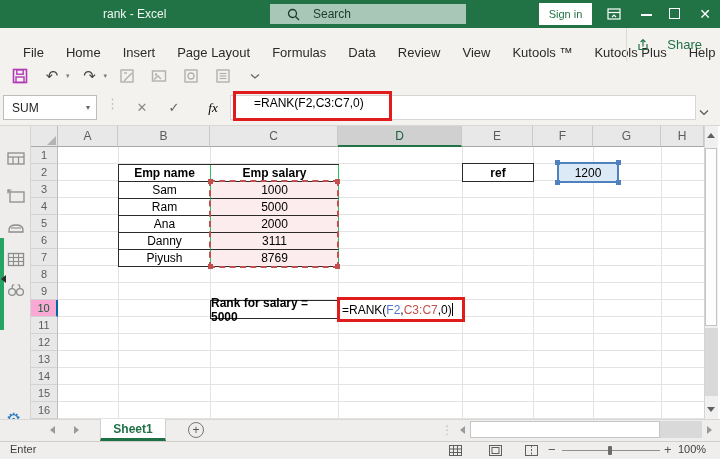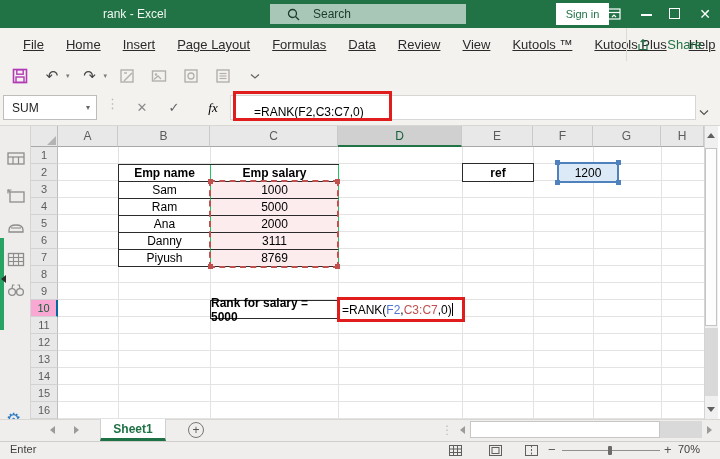--- a/index.html
+++ b/index.html
@@ -5,48 +5,48 @@
   * { margin:0; padding:0; box-sizing:border-box; }
   body { font-family:"Liberation Sans", sans-serif; background:#fff; }
   .screen { position:relative; width:720px; height:459px; overflow:hidden; background:#fff; }
   .abs { position:absolute; }
 
   
   .titlebar { left:0; top:0; width:720px; height:28px; background:#217346; color:#fff; }
   .tb-title { left:103px; top:0; height:28px; line-height:28px; font-size:12px; color:#f2f7f4; }
   .tb-search { left:270px; top:4px; width:196px; height:20px; background:#a9c7b6; display:flex; align-items:center; gap:13px; padding-left:17px; cursor:text; }
   .tb-search span { font-size:12px; color:#1c3a2a; }
-  .tb-signin { left:556px; top:3px; width:53px; height:22px; background:#fff; color:#217346; font-size:11px; display:flex; align-items:center; justify-content:center; cursor:pointer; }
+  .tb-signin { left:539px; top:3px; width:53px; height:22px; background:#fff; color:#217346; font-size:11px; display:flex; align-items:center; justify-content:center; cursor:pointer; }
   .tb-ribbonopt { left:607px; top:7px; }
   .tb-min { left:641px; top:14px; width:11px; height:2px; background:#fff; }
   .tb-minhit { left:634px; top:2px; width:24px; height:24px; }
   .tb-max { left:669px; top:8px; width:11px; height:11px; border:1.5px solid #fff; }
   .tb-maxhit { left:662px; top:2px; width:24px; height:24px; }
   .tb-close { left:692px; top:0; width:26px; height:28px; display:flex; align-items:center; justify-content:center; color:#fff; font-size:14px; cursor:pointer; }
 
   
   .tabsrow { left:0; top:28px; width:720px; height:33px; background:#f4f2ef; display:flex; align-items:center; padding-left:12px; }
-  .rtab { font-size:13px; color:#2b2b2b; padding:0 11px; height:33px; line-height:33px; cursor:pointer; white-space:nowrap;text-decoration:underline; }
+  .rtab { font-size:13px; color:#2b2b2b; padding:8px 11px; height:33px; line-height:33px; cursor:pointer; white-space:nowrap; }
   .share { position:absolute; right:8px; top:28px; height:33px; display:flex; align-items:center; gap:18px; padding:0 10px; border-left:1px solid #dddbd8; cursor:pointer; }
   .share span { font-size:13px; color:#217346; }
 
   
   .qatrow { left:0; top:61px; width:720px; height:29px; background:#f4f2ef; display:flex; align-items:center; gap:8px; padding-left:8px; }
   .qbtn { width:24px; height:22px; display:flex; align-items:center; justify-content:center; cursor:pointer; color:#454545; font-size:15px; }
   .qcaret { font-size:7px; color:#7a7a7a; margin-left:-6px; cursor:pointer; }
 
   
   .fbarrow { left:0; top:90px; width:720px; height:36px; background:#f4f2ef; border-bottom:1px solid #d9d7d4; }
   .namebox { left:3px; top:95px; width:94px; height:25px; background:#fff; border:1px solid #bfbdbb; display:flex; align-items:center; justify-content:space-between; padding:0 6px 0 8px; font-size:12px; color:#222; cursor:pointer; }
   .nb-caret { font-size:8px; color:#666; }
   .fsep { left:106px; top:96px; font-size:13px; color:#b8b8b8; letter-spacing:-2px; }
   .fcancel { left:130px; top:95px; width:24px; height:25px; display:flex; align-items:center; justify-content:center; color:#8a8a8a; font-size:13px; cursor:pointer; }
   .fcheck { left:162px; top:95px; width:24px; height:25px; display:flex; align-items:center; justify-content:center; color:#5f5f5f; font-size:13px; cursor:pointer; }
   .ffx { left:200px; top:95px; width:26px; height:25px; display:flex; align-items:center; justify-content:center; color:#000000; font-size:13px; font-style:italic; font-family:"Liberation Serif", serif; cursor:pointer; }
-  .finput { left:230px; top:95px; width:466px; height:25px; background:#fff; border:1px solid #d8d6d4; display:flex; align-items:flex-end; padding-left:23px; font-size:12px; color:#000; cursor:text; }
+  .finput { left:230px; top:95px; width:466px; height:25px; background:#fff; border:1px solid #d8d6d4; display:flex; align-items:flex-start; padding-left:23px; font-size:12px; color:#000; cursor:text; }
   .fexpand { left:699px; top:102px; }
   .redbox-formula { left:233px; top:91px; width:159px; height:30px; border:3px solid #e11c1c; z-index:9; pointer-events:none; }
 
   
   .sidebar { left:0; top:126px; width:31px; height:315px; background:#efedeb; border-right:1px solid #d6d4d2; }
   .sbicon { left:7px; width:18px; height:18px; display:flex; align-items:center; justify-content:center; cursor:pointer; }
   .greenstrip { left:0; top:238px; width:4px; height:92px; background:#27a463; cursor:pointer; }
   .paneArrow { left:1px; top:275px; width:0; height:0; border-top:4px solid transparent; border-bottom:4px solid transparent; border-right:5px solid #2b2b2b; cursor:pointer; }
   .gear { left:6px; top:411px; font-size:17px; color:#2f7cc4; cursor:pointer; line-height:1; }
 
@@ -420,15 +420,15 @@
     <svg width="13" height="11" viewBox="0 0 13 11">
         <rect x="0.5" y="0.5" width="12" height="10" fill="none" stroke="#5f5f5f"></rect>
         <line x1="6.5" y1="0.5" x2="6.5" y2="10.5" stroke="#5f5f5f" stroke-dasharray="2 1.5"></line>
       </svg>
   </div>
   <div class="abs st-minus">−</div>
   <div class="abs st-track"></div>
   <div class="abs st-tick"></div>
   <div class="abs st-knob"></div>
   <div class="abs st-plus">+</div>
-  <div class="abs st-zoom">70%</div>
+  <div class="abs st-zoom">100%</div>
 
 </div>
 
 </body></html>

